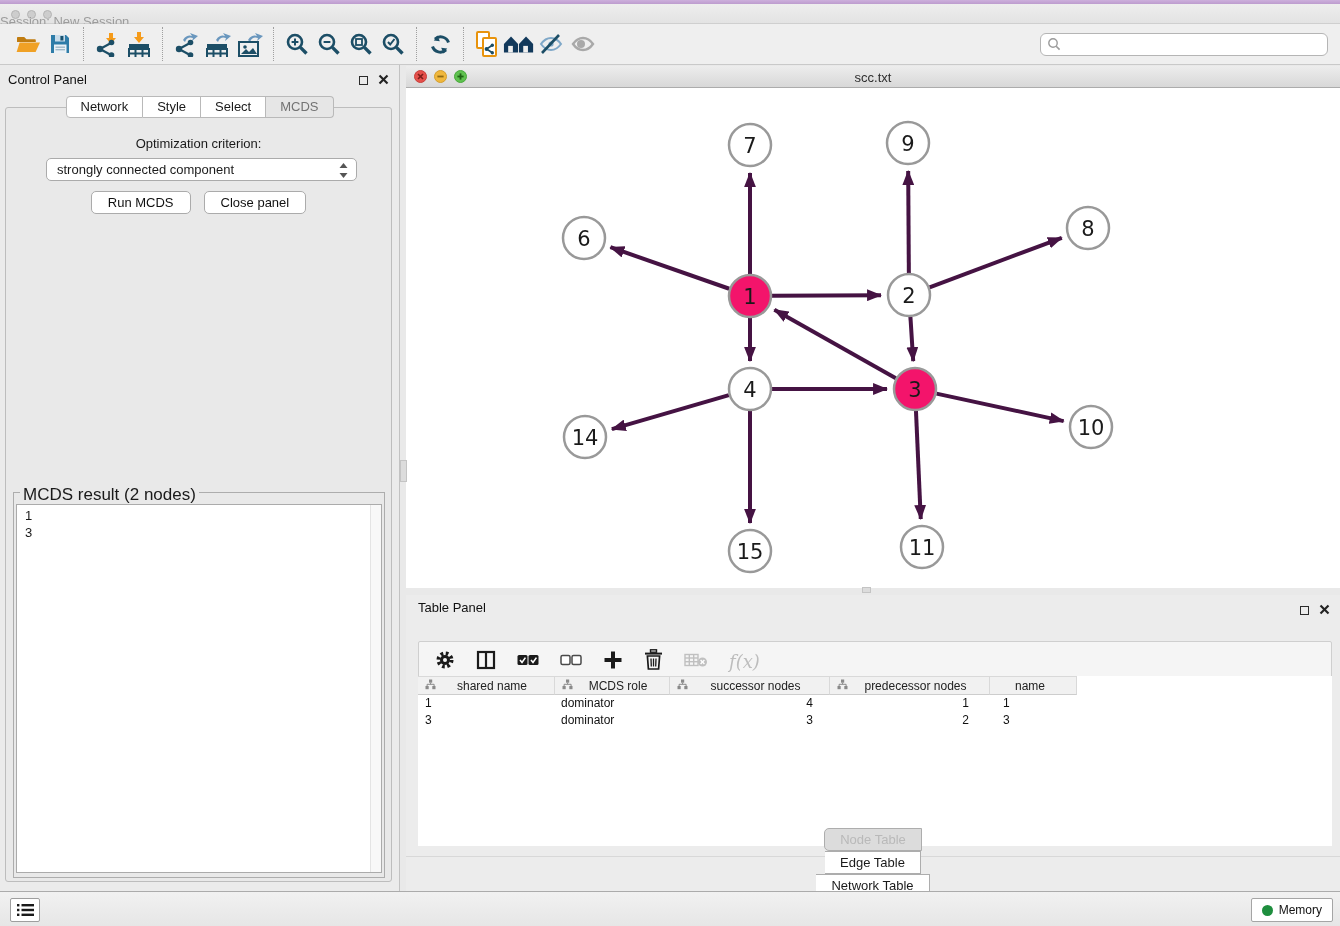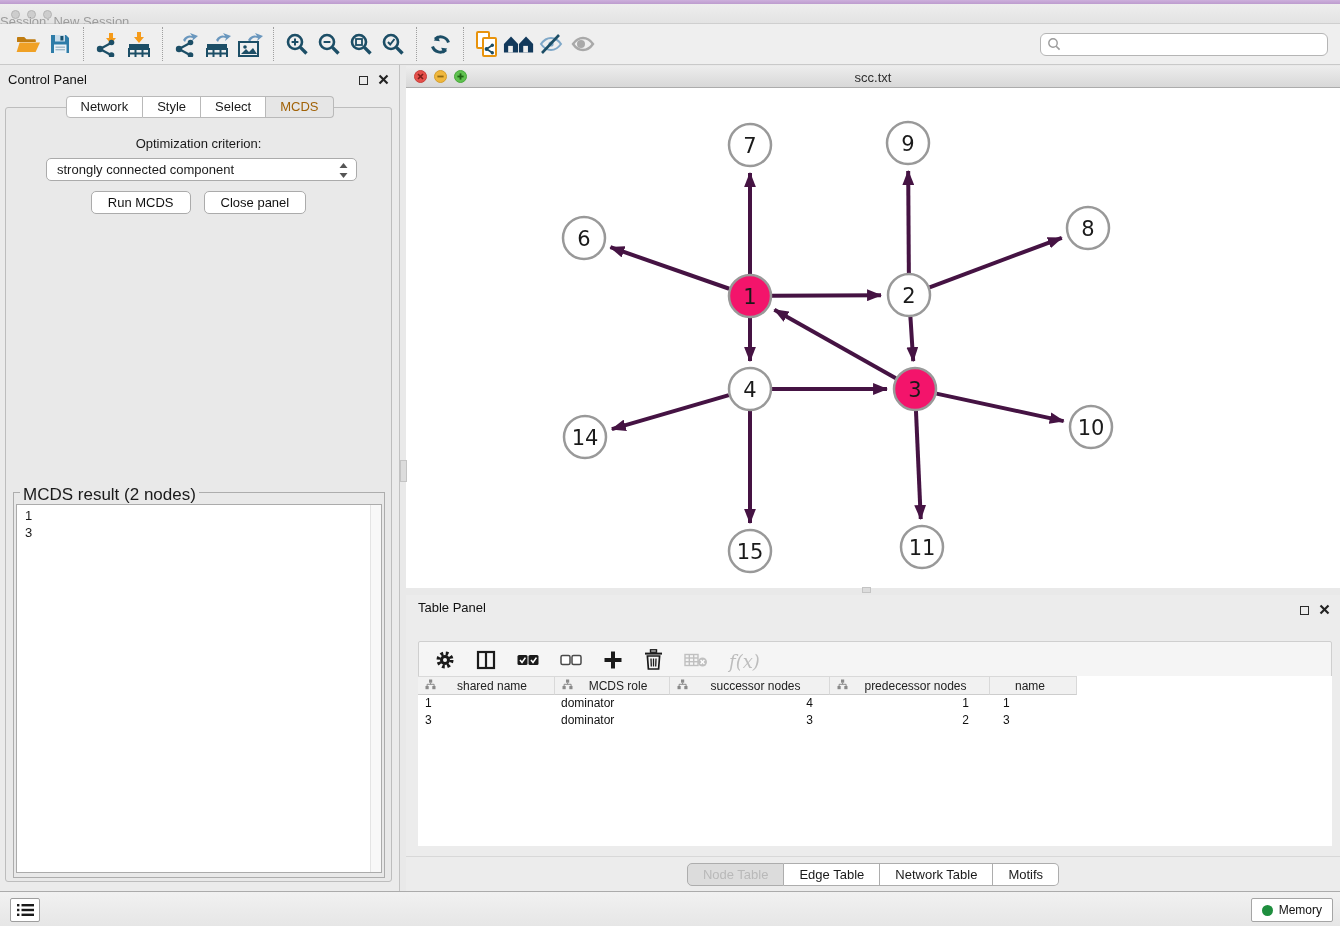--- a/index.html
+++ b/index.html
@@ -26,21 +26,21 @@
   #search-wrap .mag { position:absolute; left:7px; top:4px; }
 
   
   #control-panel { position:absolute; left:0; top:65px; width:400px; height:826px; background:#EBEBEB; border-right:1px solid #C2C2C2; }
   #cp-header { position:absolute; left:8px; top:7px; font-size:13px; color:#111; }
   .win-btns { position:absolute; right:10px; top:8px; display:flex; gap:10px; align-items:center; }
   .float-box { width:9px; height:9px; border:1.5px solid #2b2b2b; display:inline-block; }
   #cp-tabs { position:absolute; top:31px; left:50%; transform:translateX(-50%); display:flex; z-index:2; }
   .cp-tab { height:22px; line-height:20px; padding:0 14px; background:#fff; border:1px solid #B9B9B9; border-left:none; font-size:13px; }
   .cp-tab:first-child { border-left:1px solid #B9B9B9; border-radius:4px 0 0 4px; }
-  .cp-tab.sel { background:#E6E6E6; color:#a16207; border-radius:0 4px 4px 0; }
+  .cp-tab.sel { background:#E6E6E6; color:#737373; border-radius:0 4px 4px 0; }
   #cp-body { position:absolute; left:5px; right:7px; top:42px; bottom:9px; background:#E9E9E9; border:1px solid #BDBDBD; border-radius:3px; }
   #opt-label { position:absolute; top:28px; left:0; right:0; text-align:center; font-size:13px; }
   #criterion-select { position:absolute; left:40px; top:50px; width:311px; height:23px; background:#fff;
     border:1px solid #ABABAB; border-radius:5px; display:flex; align-items:center; padding:0 24px 0 10px; font-size:13px; }
   #criterion-select .stepper { position:absolute; right:8px; top:4px; }
   #cp-buttons { position:absolute; top:83px; left:0; right:0; display:flex; justify-content:center; gap:13px; }
   .cp-btn { height:23px; padding:0 16px; background:#fff; border:1px solid #ABABAB; border-radius:5px; font-size:13px;
     font-family:"Liberation Sans","DejaVu Sans",sans-serif; color:#111; }
   #mcds-fieldset { position:absolute; left:7px; top:384px; width:372px; height:386px; border:1px solid #ADADAD; }
   #mcds-legend { position:absolute; top:-8px; left:6px; background:#E9E9E9; padding:0 3px; font-size:17px; }
@@ -71,21 +71,21 @@
     display:flex; align-items:center; font-size:12px; color:#222; }
   .th .lbl { flex:1; text-align:center; padding-right:6px; }
   .th .tree { margin-left:7px; flex:0 0 auto; }
   .c1 { width:137px; } .c2 { width:115px; } .c3 { width:160px;justify-content:space-between; } .c4 { width:160px; } .c5 { width:87px; }
   .trow { display:flex; height:16.5px; align-items:center; }
   .tcell { font-size:12px; color:#111; overflow:hidden; white-space:nowrap; }
   .trow .c1 { padding-left:7px; } .trow .c2 { padding-left:6px; }
   .trow .c3 { text-align:right; padding-right:17px; } .trow .c4 { text-align:right; padding-right:21px; }
   .trow .c5 { padding-left:13px; }
   #tp-tabbar { position:absolute; left:0; right:0; top:261px; height:35px; border-top:1px solid #D8D8D8;
-    display:flex; justify-content:center; align-items:center; }
+    display:flex; justify-content:center; align-items:center;flex-direction:column; }
   .tp-tab { height:23px; line-height:21px; padding:0 15px; background:#fff; border:1px solid #ADADAD; border-left:none; font-size:13px; }
   .tp-tab:first-child { border-left:1px solid #ADADAD; border-radius:5px 0 0 5px; }
   .tp-tab:last-child { border-radius:0 5px 5px 0; }
   .tp-tab.sel { background:#DCDCDC; color:#B9B9B9; }
 
   
   #statusbar { position:absolute; left:0; top:891px; width:1340px; height:35px; border-top:1px solid #ABABAB;
     background:linear-gradient(#F1F1F1,#E6E6E6); }
   #list-button { position:absolute; left:10px; top:6px; width:30px; height:24px; background:#fff; border:1px solid #9E9E9E;
     border-radius:2px; display:flex; align-items:center; justify-content:center; }

